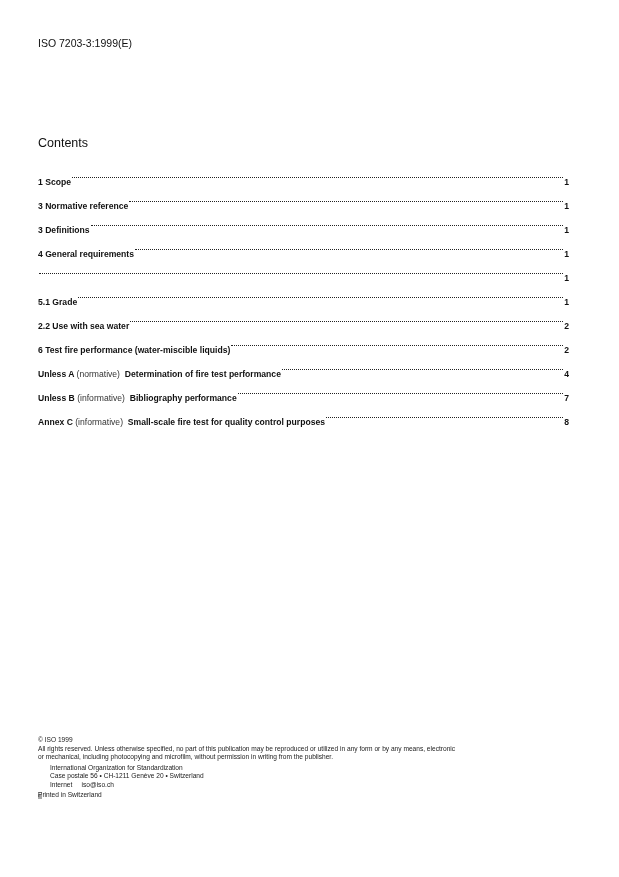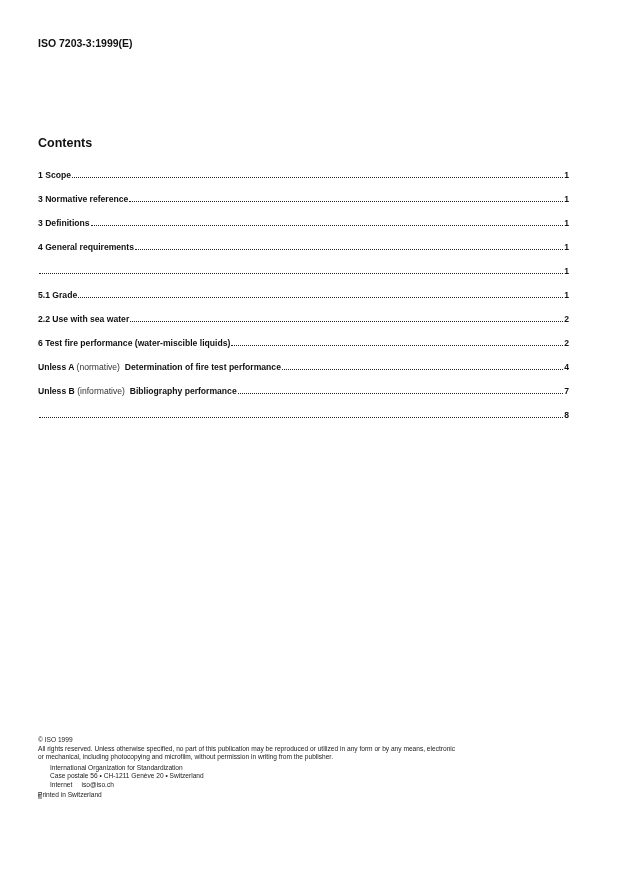--- a/index.html
+++ b/index.html
@@ -2,31 +2,31 @@
 <html><head>
   <meta charset="utf-8">
   <style>
     html, body { margin: 0; padding: 0; background: #ffffff; }
     body {
       width: 619px; height: 877px; position: relative; overflow: hidden;
       font-family: "Liberation Sans", sans-serif; color: #111;
     }
     .header-ref {
       position: absolute; left: 38px; top: 37px;
-      font-size: 10.5px; font-weight: bold;
+      font-size: 10.5px; font-weight: normal;
     }
     .contents-title {
       position: absolute; left: 38px; top: 136px;
-      font-size: 12.5px; font-weight: bold;
+      font-size: 12.5px; font-weight: normal;
     }
     .toc {
       position: absolute; left: 38px; top: 163px; width: 531px;
     }
     .toc-row {
-      display: flex; align-items: center; height: 24px;
+      display: flex; align-items: flex-end; height: 24px;
       font-size: 8.6px; font-weight: bold; white-space: nowrap;
     }
     .toc-label { flex: 0 0 auto; }
     .toc-label .normal { font-weight: normal; color: #333; }
     .toc-dots {
       flex: 1 1 auto; overflow: hidden; margin: 0 1px;
       border-bottom: 1px dotted #222; height: 1px; align-self: center; margin-top: 4px;
     }
     .toc-page { flex: 0 0 auto; text-align: right; }
     .footer {
@@ -98,20 +98,25 @@
   <div class="toc-row">
     <span class="toc-label">
       <span>Unless B</span>
       <span class="normal">(informative)</span>
       &nbsp;<span>Bibliography performance</span>
     </span>
     <span class="toc-dots"></span>
     <span class="toc-page">7</span>
   </div>
   <div class="toc-row">
+    <span class="toc-label">
+      <span>Annex C</span>
+      <span class="normal">(informative)</span>
+      &nbsp;<span>Small-scale fire test for quality control purposes</span>
+    </span>
     <span class="toc-dots"></span>
     <span class="toc-page">8</span>
   </div>
 </div>
 
 <div class="footer">
   <div>©   ISO 1999</div>
   <div>All rights reserved. Unless otherwise specified, no part of this publication may be reproduced or utilized in any form or by any means, electronic</div>
   <div>or mechanical, including photocopying and microfilm, without permission in writing from the publisher.</div>
   <div class="indent gap">International Organization for Standardization</div>

